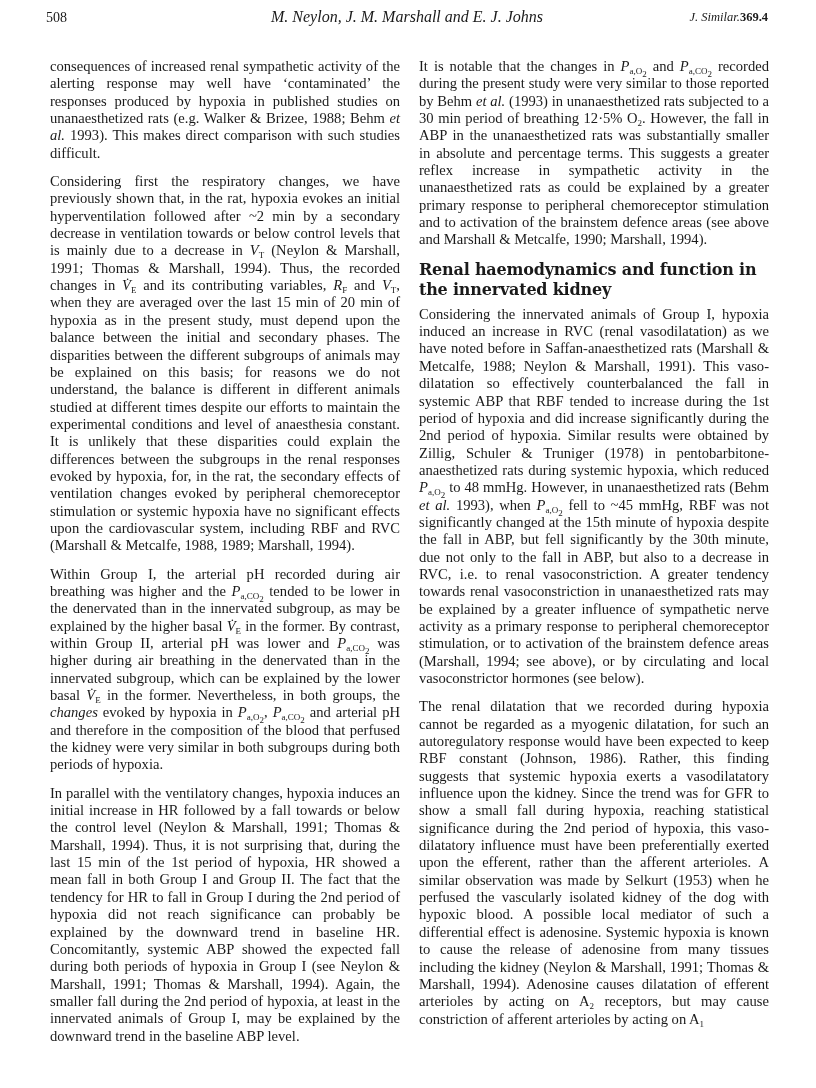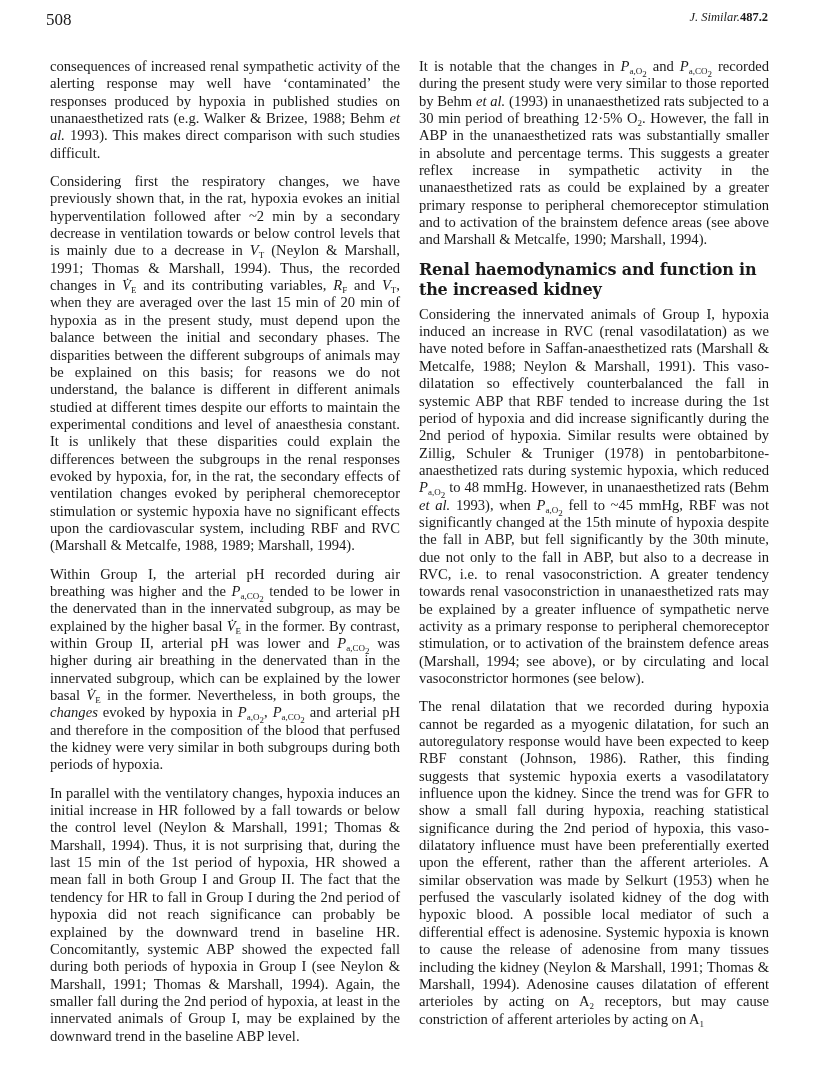--- a/index.html
+++ b/index.html
@@ -5,21 +5,21 @@
   html, body { margin: 0; padding: 0; background: #ffffff; }
   body {
     width: 816px; height: 1088px; position: relative; overflow: hidden;
     font-family: "DejaVu Serif", "Liberation Serif", serif;
     color: #1a1a1a;
   }
   .header {
     position: absolute; top: 6px; left: 46px; width: 722px; height: 24px;
     font-family: "Liberation Serif", serif;
   }
-  .page-num { position: absolute; left: 0; top: 4px; font-size: 17px; }
+  .page-num { position: absolute; left: 0; top: 4px; font-size: 14px; }
   .running-title { position: absolute; left: 0; right: 0; top: 2px; text-align: center; font-style: italic; font-size: 16px; }
   .journal { position: absolute; right: 0; top: 4px; font-size: 12.5px; }
   .journal i { font-style: italic; }
   .journal b { font-weight: bold; }
 
   .col {
     position: absolute; top: 58px; width: 350px;
     font-family: "Liberation Serif", serif;
     font-size: 14.6px; line-height: 17.35px;
     text-align: justify; hyphens: manual;
@@ -33,34 +33,35 @@
     margin: 4px 0 6px 0; text-align: left; letter-spacing: -0.2px;
   }
   sub { font-size: 9px; vertical-align: -3px; line-height: 0; }
   i { font-style: italic; }
 </style>
 </head>
 <body>
 
 <div class="header">
   <span class="page-num">508</span>
-  <span class="journal"><i>J. Similar.</i><b>487.2</b></span>
+  <span class="running-title">M. Neylon, J. M. Marshall and E. J. Johns</span>
+  <span class="journal"><i>J. Similar.</i><b>369.4</b></span>
 </div>
 
 <div class="col col-left">
   <p><span>consequences of increased renal sympathetic activity of the alerting response may well have ‘contaminated’ the responses produced by hypoxia in published studies on unanaesthetized rats (e.g. Walker &amp; Brizee, 1988; Behm </span><i>et al.</i><span> 1993). This makes direct comparison with such studies difficult.</span></p>
 
   <p><span>Considering first the respiratory changes, we have previously shown that, in the rat, hypoxia evokes an initial hyperventilation followed after ~2&nbsp;min by a secondary decrease in ventilation towards or below control levels that is mainly due to a decrease in </span><i>V</i><sub>T</sub><span> (Neylon &amp; Marshall, 1991; Thomas &amp; Marshall, 1994). Thus, the recorded changes in </span><i>V̇</i><sub>E</sub><span> and its contributing variables, </span><i>R</i><sub>F</sub><span> and </span><i>V</i><sub>T</sub><span>, when they are averaged over the last 15&nbsp;min of 20&nbsp;min of hypoxia as in the present study, must depend upon the balance between the initial and secondary phases. The disparities between the different subgroups of animals may be explained on this basis; for reasons we do not understand, the balance is different in different animals studied at different times despite our efforts to maintain the experimental conditions and level of anaesthesia constant. It is unlikely that these disparities could explain the differences between the subgroups in the renal responses evoked by hypoxia, for, in the rat, the secondary effects of ventilation changes evoked by peripheral chemoreceptor stimulation or systemic hypoxia have no significant effects upon the cardiovascular system, including RBF and RVC (Marshall &amp; Metcalfe, 1988, 1989; Marshall, 1994).</span></p>
 
   <p><span>Within Group I, the arterial pH recorded during air breathing was higher and the </span><i>P</i><sub><span>a,CO</span><sub>2</sub></sub><span> tended to be lower in the denervated than in the innervated subgroup, as may be explained by the higher basal </span><i>V̇</i><sub>E</sub><span> in the former. By contrast, within Group II, arterial pH was lower and </span><i>P</i><sub><span>a,CO</span><sub>2</sub></sub><span> was higher during air breathing in the denervated than in the innervated subgroup, which can be explained by the lower basal </span><i>V̇</i><sub>E</sub><span> in the former. Nevertheless, in both groups, the </span><i>changes</i><span> evoked by hypoxia in </span><i>P</i><sub><span>a,O</span><sub>2</sub></sub><span>,</span> <i>P</i><sub><span>a,CO</span><sub>2</sub></sub><span> and arterial pH and therefore in the composition of the blood that perfused the kidney were very similar in both subgroups during both periods of hypoxia.</span></p>
 
   <p>In parallel with the ventilatory changes, hypoxia induces an initial increase in HR followed by a fall towards or below the control level (Neylon &amp; Marshall, 1991; Thomas &amp; Marshall, 1994). Thus, it is not surprising that, during the last 15&nbsp;min of the 1st period of hypoxia, HR showed a mean fall in both Group I and Group II. The fact that the tendency for HR to fall in Group I during the 2nd period of hypoxia did not reach significance can probably be explained by the downward trend in baseline HR. Concomitantly, systemic ABP showed the expected fall during both periods of hypoxia in Group I (see Neylon &amp; Marshall, 1991; Thomas &amp; Marshall, 1994). Again, the smaller fall during the 2nd period of hypoxia, at least in the innervated animals of Group I, may be explained by the downward trend in the baseline ABP level.</p>
 </div>
 
 <div class="col col-right">
   <p><span>It is notable that the changes in </span><i>P</i><sub><span>a,O</span><sub>2</sub></sub><span> and </span><i>P</i><sub><span>a,CO</span><sub>2</sub></sub><span> recorded during the present study were very similar to those reported by Behm </span><i>et al.</i><span> (1993) in unanaesthetized rats subjected to a 30&nbsp;min period of breathing 12</span><span>·</span><span>5% O</span><sub>2</sub><span>. However, the fall in ABP in the unanaesthetized rats was substantially smaller in absolute and percentage terms. This suggests a greater reflex increase in sympathetic activity in the unanaesthetized rats as could be explained by a greater primary response to peripheral chemoreceptor stimulation and to activation of the brainstem defence areas (see above and Marshall &amp; Metcalfe, 1990; Marshall, 1994).</span></p>
 
-  <h2>Renal haemodynamics and function in the increased kidney</h2>
+  <h2>Renal haemodynamics and function in the innervated kidney</h2>
 
   <p><span>Considering the innervated animals of Group I, hypoxia induced an increase in RVC (renal vasodilatation) as we have noted before in Saffan-anaesthetized rats (Marshall &amp; Metcalfe, 1988; Neylon &amp; Marshall, 1991). This vaso­dilatation so effectively counterbalanced the fall in systemic ABP that RBF tended to increase during the 1st period of hypoxia and did increase significantly during the 2nd period of hypoxia. Similar results were obtained by Zillig, Schuler &amp; Truniger (1978) in pentobarbitone-anaesthetized rats during systemic hypoxia, which reduced </span><i>P</i><sub><span>a,O</span><sub>2</sub></sub><span> to 48&nbsp;mmHg. However, in unanaesthetized rats (Behm </span><i>et al.</i><span> 1993), when </span><i>P</i><sub><span>a,O</span><sub>2</sub></sub><span> fell to ~45&nbsp;mmHg, RBF was not significantly changed at the 15th minute of hypoxia despite the fall in ABP, but fell significantly by the 30th minute, due not only to the fall in ABP, but also to a decrease in RVC, i.e. to renal vasoconstriction. A greater tendency towards renal vasoconstriction in unanaesthetized rats may be explained by a greater influence of sympathetic nerve activity as a primary response to peripheral chemoreceptor stimulation, or to activation of the brainstem defence areas (Marshall, 1994; see above), or by circulating and local vasoconstrictor hormones (see below).</span></p>
 
   <p><span>The renal dilatation that we recorded during hypoxia cannot be regarded as a myogenic dilatation, for such an autoregulatory response would have been expected to keep RBF constant (Johnson, 1986). Rather, this finding suggests that systemic hypoxia exerts a vasodilatatory influence upon the kidney. Since the trend was for GFR to show a small fall during hypoxia, reaching statistical significance during the 2nd period of hypoxia, this vaso­dilatatory influence must have been preferentially exerted upon the efferent, rather than the afferent arterioles. A similar observation was made by Selkurt (1953) when he perfused the vascularly isolated kidney of the dog with hypoxic blood. A possible local mediator of such a differential effect is adenosine. Systemic hypoxia is known to cause the release of adenosine from many tissues including the kidney (Neylon &amp; Marshall, 1991; Thomas &amp; Marshall, 1994). Adenosine causes dilatation of efferent arterioles by acting on A</span><sub>2</sub><span> receptors, but may cause constriction of afferent arterioles by acting on A</span><sub>1</sub></p>
 </div>
 
 </body></html>

